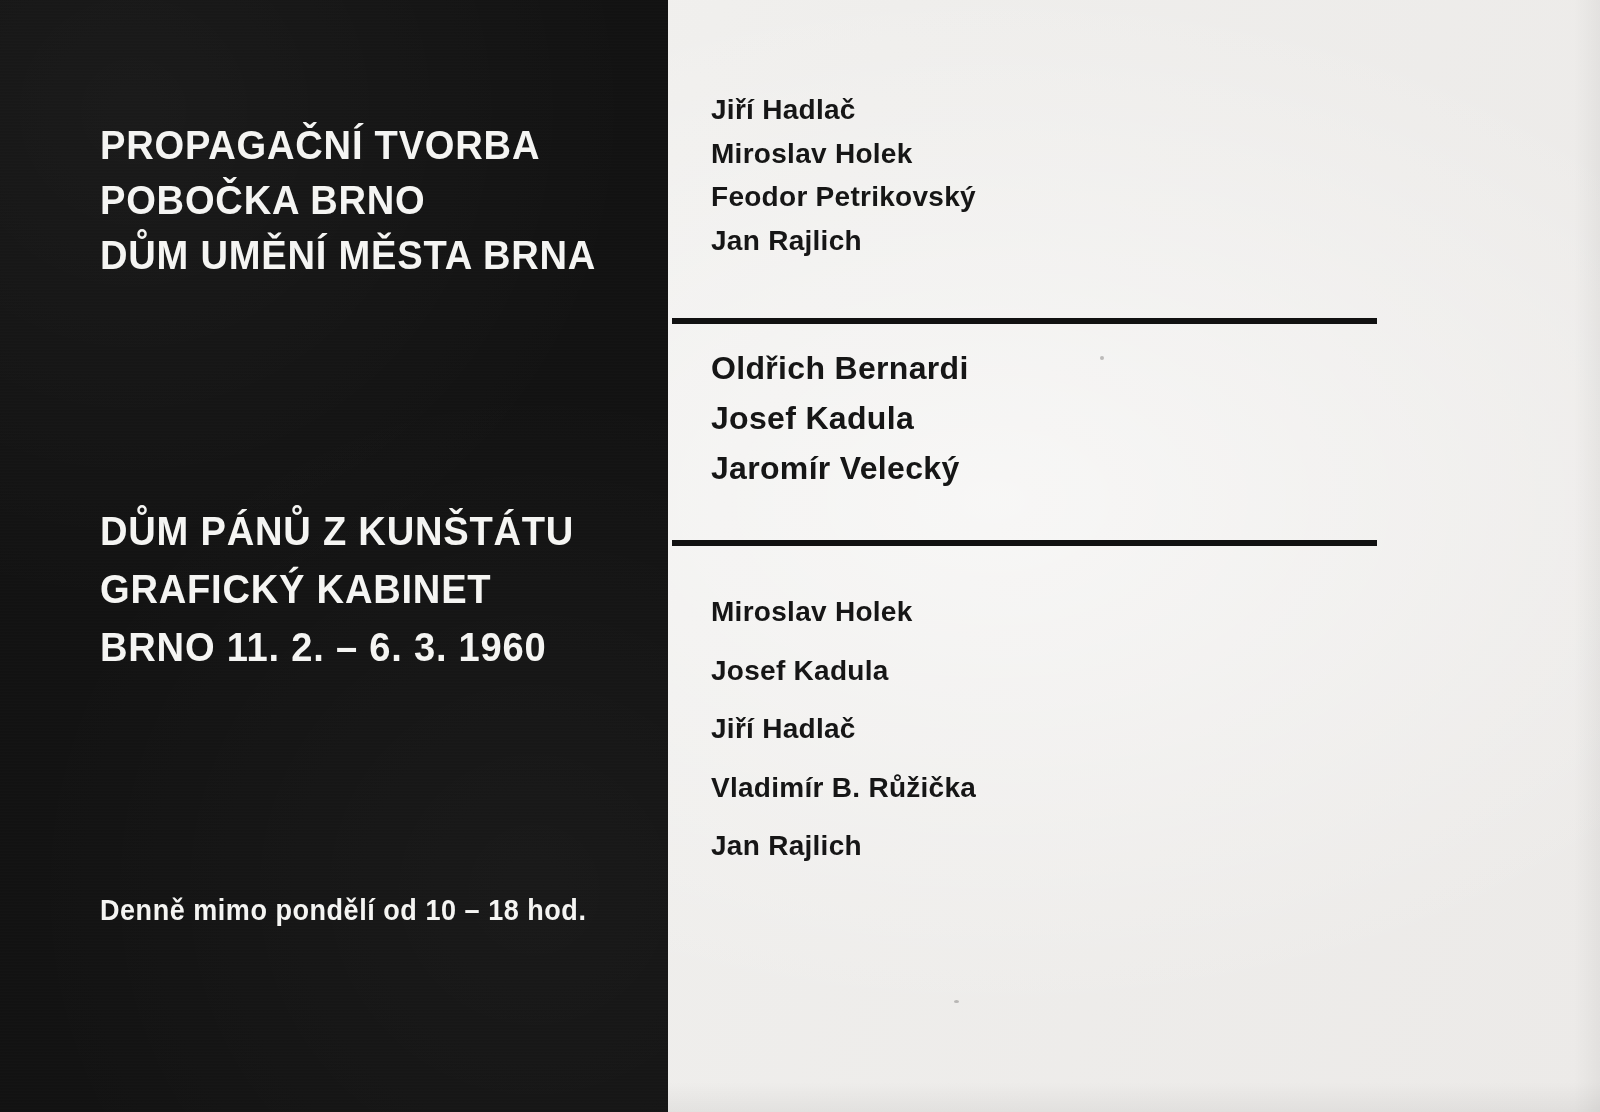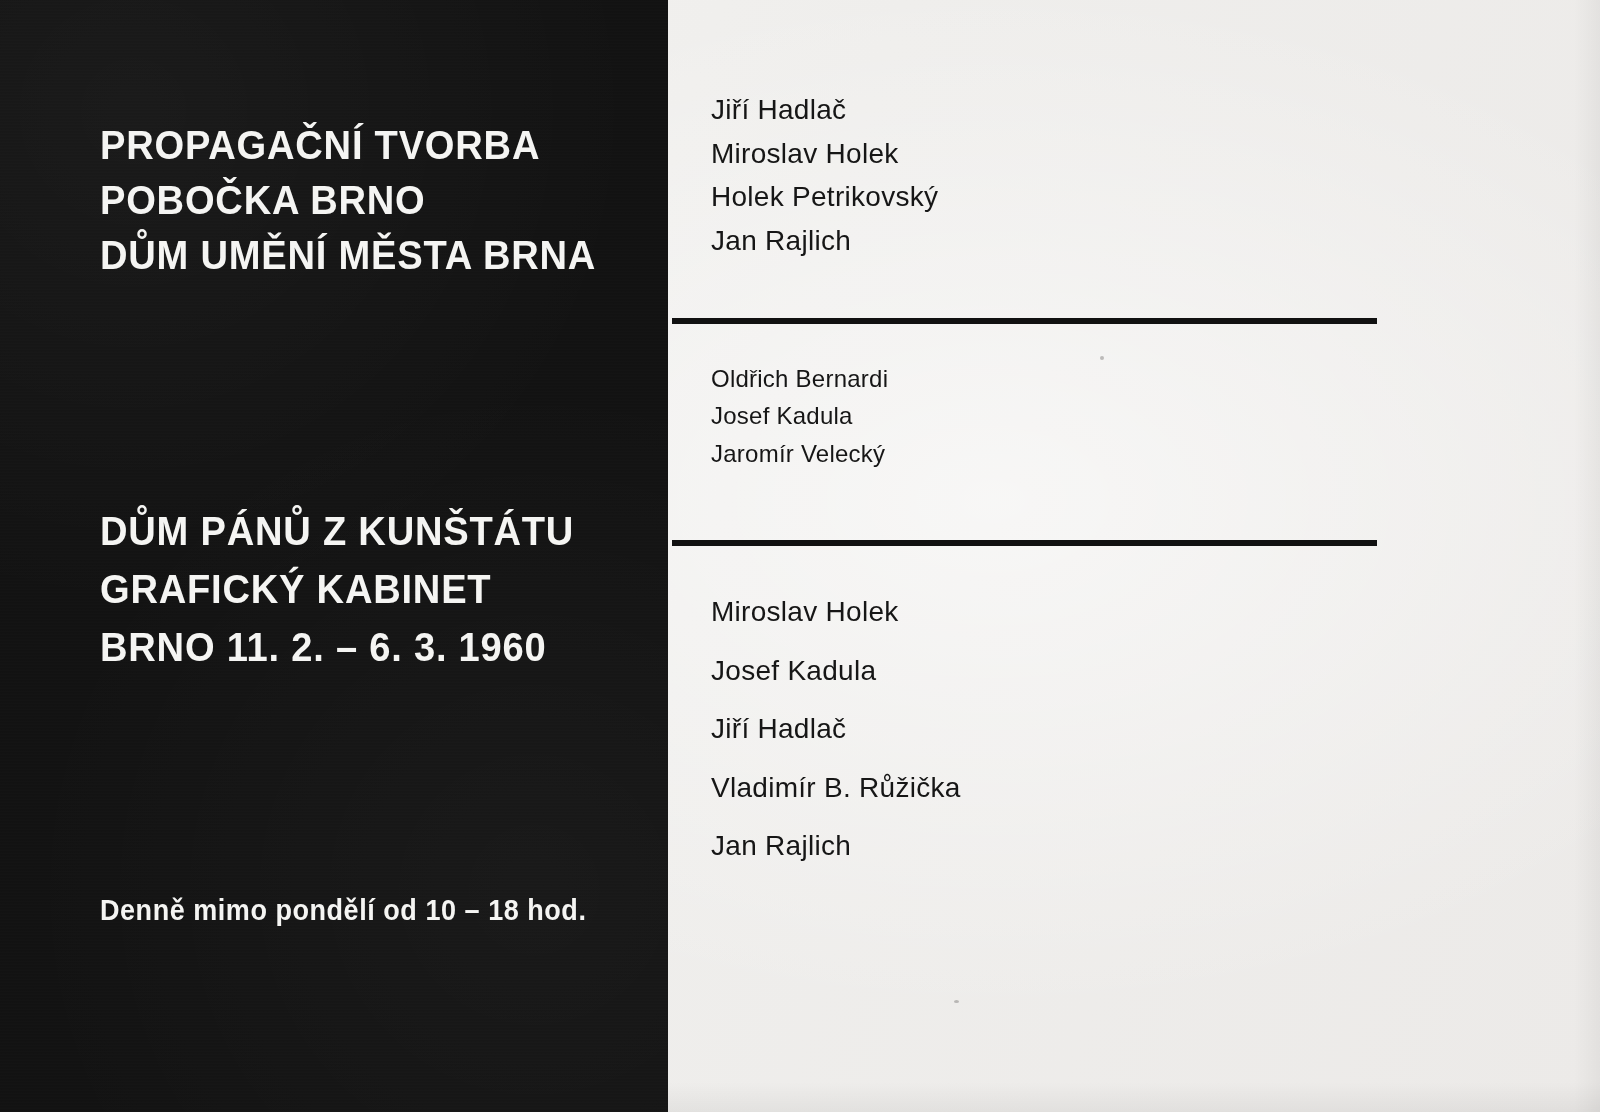--- a/index.html
+++ b/index.html
@@ -93,28 +93,28 @@
     position: absolute;
     left: 668px;
     top: 0;
     width: 932px;
     height: 1112px;
   }
   .group {
     position: absolute;
     left: 43px;
     color: #161616;
-    font-weight: 400;
+    font-weight: 700;
     letter-spacing: 0.01em;
   }
   .group .name {
     white-space: nowrap;
   }
   .group-1 { top: 88px; font-size: 28px; line-height: 1.56; }
-  .group-2 { top: 360px; font-size: 24px; line-height: 1.56; }
+  .group-2 { top: 344px; font-size: 32px; line-height: 1.56; }
   .group-3 { top: 583px; font-size: 28px; line-height: 2.09; }
 
   .rule {
     position: absolute;
     left: 4px;
     width: 705px;
     height: 6px;
     background: #111111;
   }
   .rule-1 { top: 318px; }
@@ -166,21 +166,21 @@
     </div>
 
     <div class="panel-block hours">Denně mimo pondělí od 10 – 18 hod.</div>
   </div>
 
   <div class="white-panel">
 
     <div class="group group-1">
       <div class="name">Jiří Hadlač</div>
       <div class="name">Miroslav Holek</div>
-      <div class="name">Holek Petrikovský</div>
+      <div class="name">Feodor Petrikovský</div>
       <div class="name">Jan Rajlich</div>
     </div>
 
     <div class="rule rule-1"></div>
 
     <div class="group group-2">
       <div class="name">Oldřich Bernardi</div>
       <div class="name">Josef Kadula</div>
       <div class="name">Jaromír Velecký</div>
     </div>

